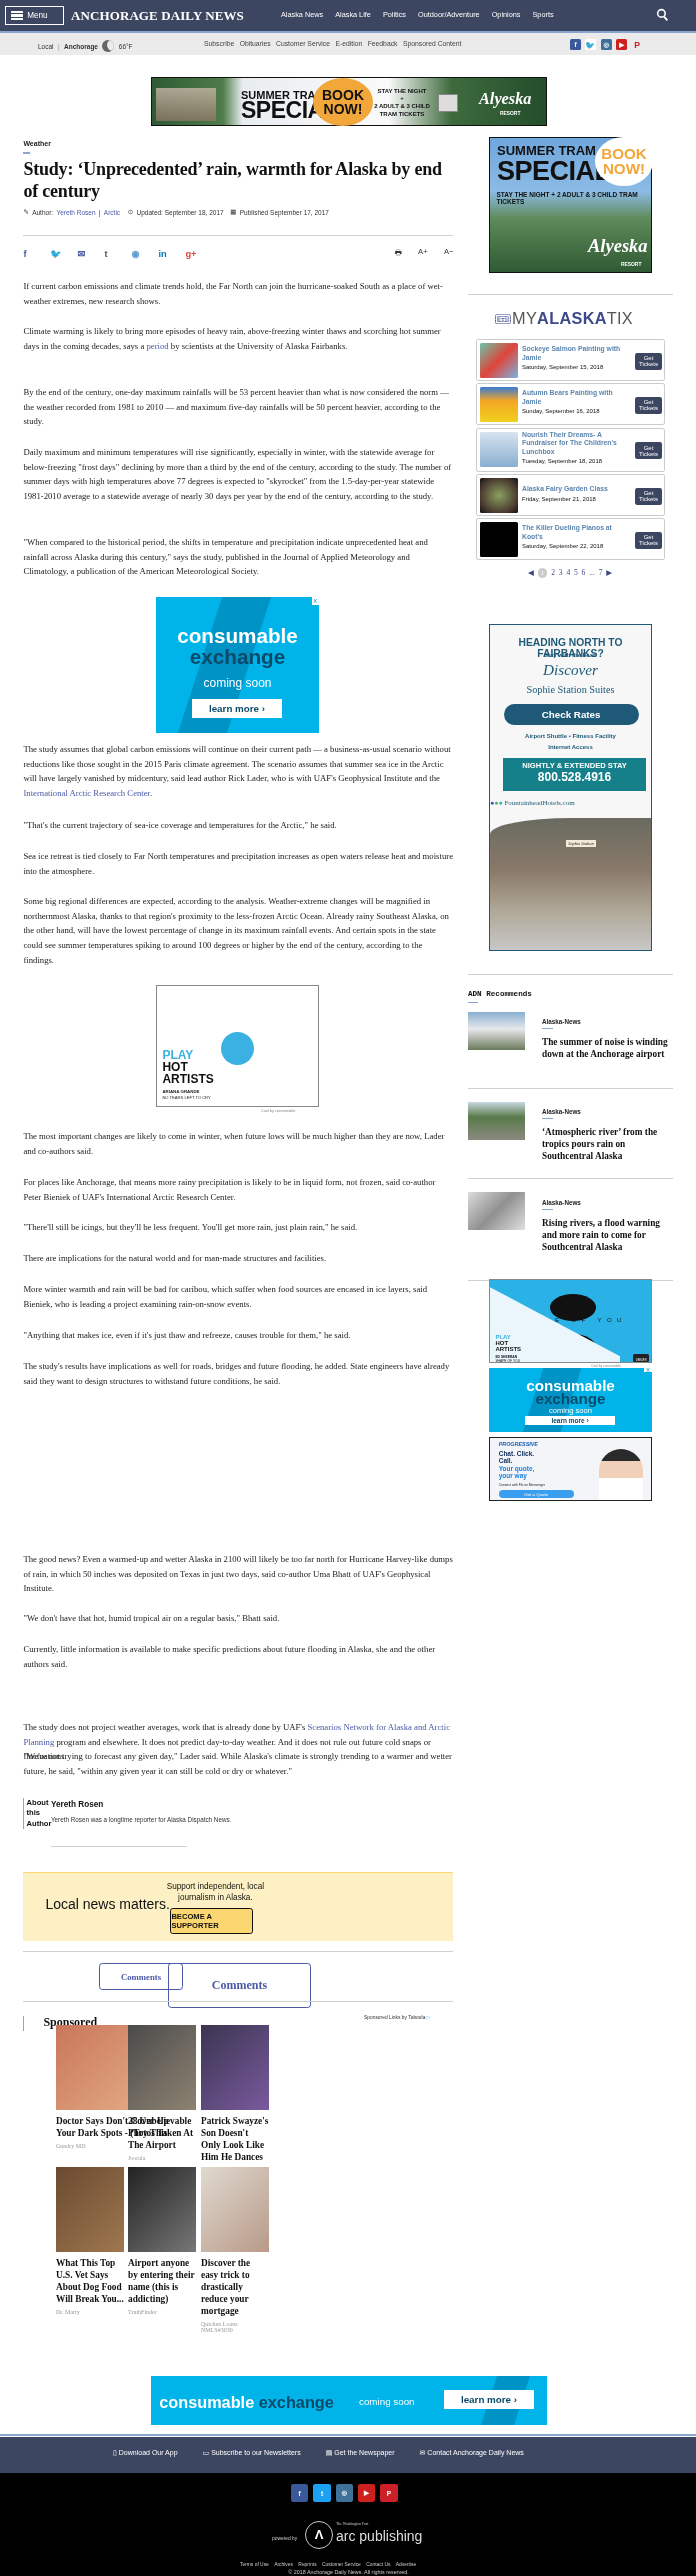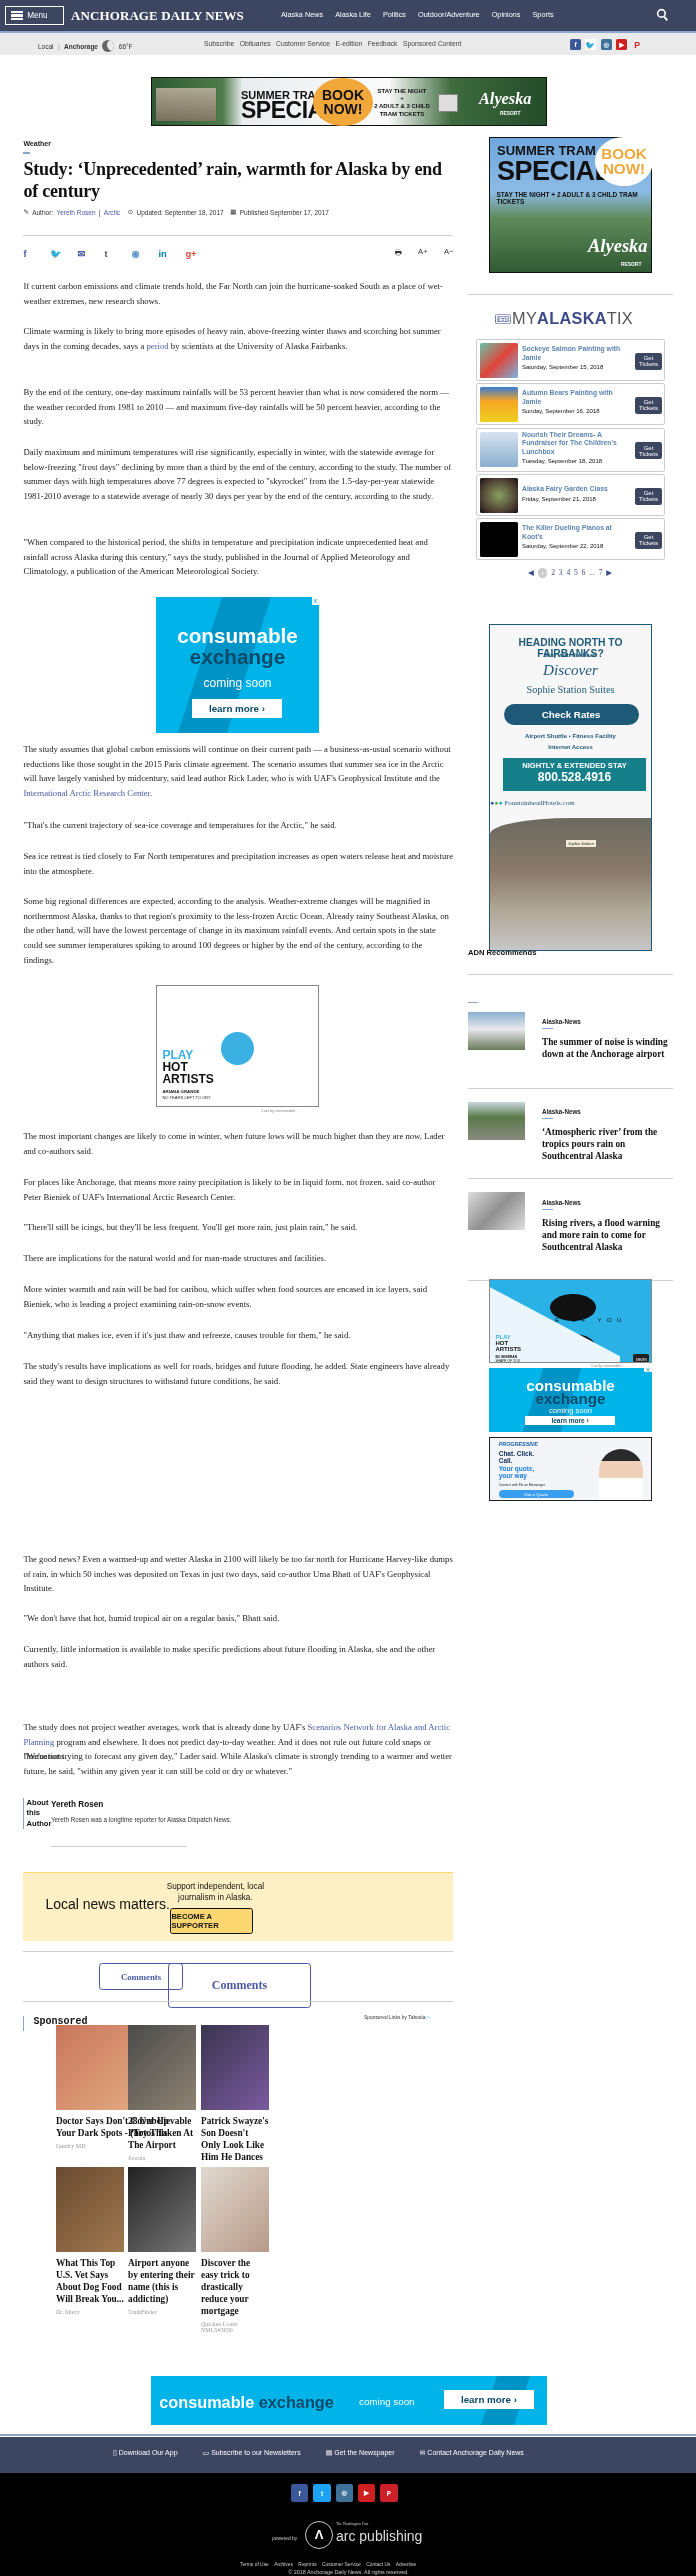--- a/index.html
+++ b/index.html
@@ -53,31 +53,31 @@
 .tix-logo{position:absolute;left:494px;top:309px;font-family:"Liberation Sans",sans-serif;font-size:16.3px;color:#555;letter-spacing:0.3px}
 .tix-logo b{color:#3d4a8a}
 .tix-item{position:absolute;left:476px;width:189px;height:42px;border:0.5px solid #ccc;border-radius:2.2px;background:#fff;font-family:"Liberation Sans",sans-serif}
 .tix-item .img{position:absolute;left:3.3px;top:3.3px;width:38px;height:35px;border-radius:1.6px}
 .tix-item .nm{position:absolute;left:45px;top:5.4px;width:109px;font-size:6.8px;font-weight:bold;color:#5b85b0;line-height:8.2px}
 .tix-item .dt{position:absolute;left:45px;font-size:6px;color:#111}
 .tix-item .btn{position:absolute;left:158px;width:27px;height:17px;background:#3d4661;border-radius:2.2px;color:#fff;font-size:6px;line-height:6px;display:flex;flex-direction:column;align-items:center;justify-content:center;text-align:center}
 .pager{position:absolute;left:528px;top:568px;display:flex;gap:3.8px;align-items:center;font-size:7.6px;color:#3d4a8a}
 .pager .cur{width:9.8px;height:9.8px;border-radius:50%;background:#ccc;color:#fff;display:flex;align-items:center;justify-content:center;font-size:6.5px}
 .sophie{border:1.1px solid #1e5a78;background:#f7f7f7;font-family:"Liberation Sans",sans-serif;overflow:hidden}
-.rec-head{position:absolute;left:468px;top:948px;font-family:Liberation Sans, sans-serif;font-weight:bold;font-size:7.6px;color:#111}
+.rec-head{position:absolute;left:468px;top:990px;font-family:Liberation Mono, monospace;font-weight:bold;font-size:7.6px;color:#111}
 .rec-bar{position:absolute;left:468px;top:1002px;width:10.3px;height:1.1px;background:#8aa6cf}
 .rec-img{position:absolute;left:468px;width:57px;height:38px}
 .rec-cat{position:absolute;left:542px;font-family:"Liberation Sans",sans-serif;font-size:6.3px;font-weight:bold;color:#222}
 .rec-catbar{position:absolute;left:542px;width:11px;height:1.1px;background:#8aa6cf}
 .rec-title{position:absolute;left:542px;width:131px;font-family:"Liberation Serif",serif;font-weight:bold;font-size:9.3px;line-height:12px;color:#111}
 
 .about-h{position:absolute;left:23.4px;top:1798px;width:33px;font-family:"Liberation Sans",sans-serif;font-weight:bold;font-size:7.6px;line-height:10.3px;border-left:1.1px solid #8aa6cf;padding-left:2.2px;color:#111}
 .support{position:absolute;left:23.4px;top:1872px;width:430px;height:69px;background:#fdf0c4;border-top:1.6px solid #fcd671}
 .comments{position:absolute;left:168px;top:1963px;width:143px;height:45px;border:0.5px solid #4a5aa6;border-radius:3.3px;color:#4a5aa6;font-weight:bold;font-size:12px;display:flex;align-items:center;justify-content:center}
-.spon-h{position:absolute;left:23.4px;top:2018px;font-family:Liberation Mono, monospace;font-weight:bold;font-size:10px;border-left:1.1px solid #8aa6cf;padding-left:9px;height:15.2px;line-height:12px;color:#111}
+.spon-h{position:absolute;left:23.4px;top:2018px;font-family:Liberation Serif, serif;font-weight:bold;font-size:12px;border-left:1.1px solid #8aa6cf;padding-left:19px;height:15.2px;line-height:12px;color:#111}
 .tab-card{position:absolute;width:115px}
 .tab-card .im{width:115px;height:85px}
 .tab-card .tt{margin-top:5.4px;font-family:"Liberation Serif",serif;font-weight:bold;font-size:9.3px;line-height:12px;color:#111}
 .tab-card .src{margin-top:3.3px;font-family:"Liberation Serif",serif;font-size:6px;color:#999}
 .footer1{position:absolute;left:0;top:2434px;width:697px;height:2.2px;background:#8aa6cf}
 .footer2{position:absolute;left:0;top:2437px;width:697px;height:36px;background:#3d4661;color:#fff;font-family:"Liberation Sans",sans-serif;font-size:7px}
 .footer3{position:absolute;left:0;top:2473px;width:697px;height:103px;background:#000;color:#ccc;font-family:"Liberation Sans",sans-serif}
 .fsq{width:9.8px;height:17.4px;border-radius:2.2px;color:#fff;font-size:6.5px;font-weight:bold;display:flex;align-items:center;justify-content:center}
 </style>
 </head>

